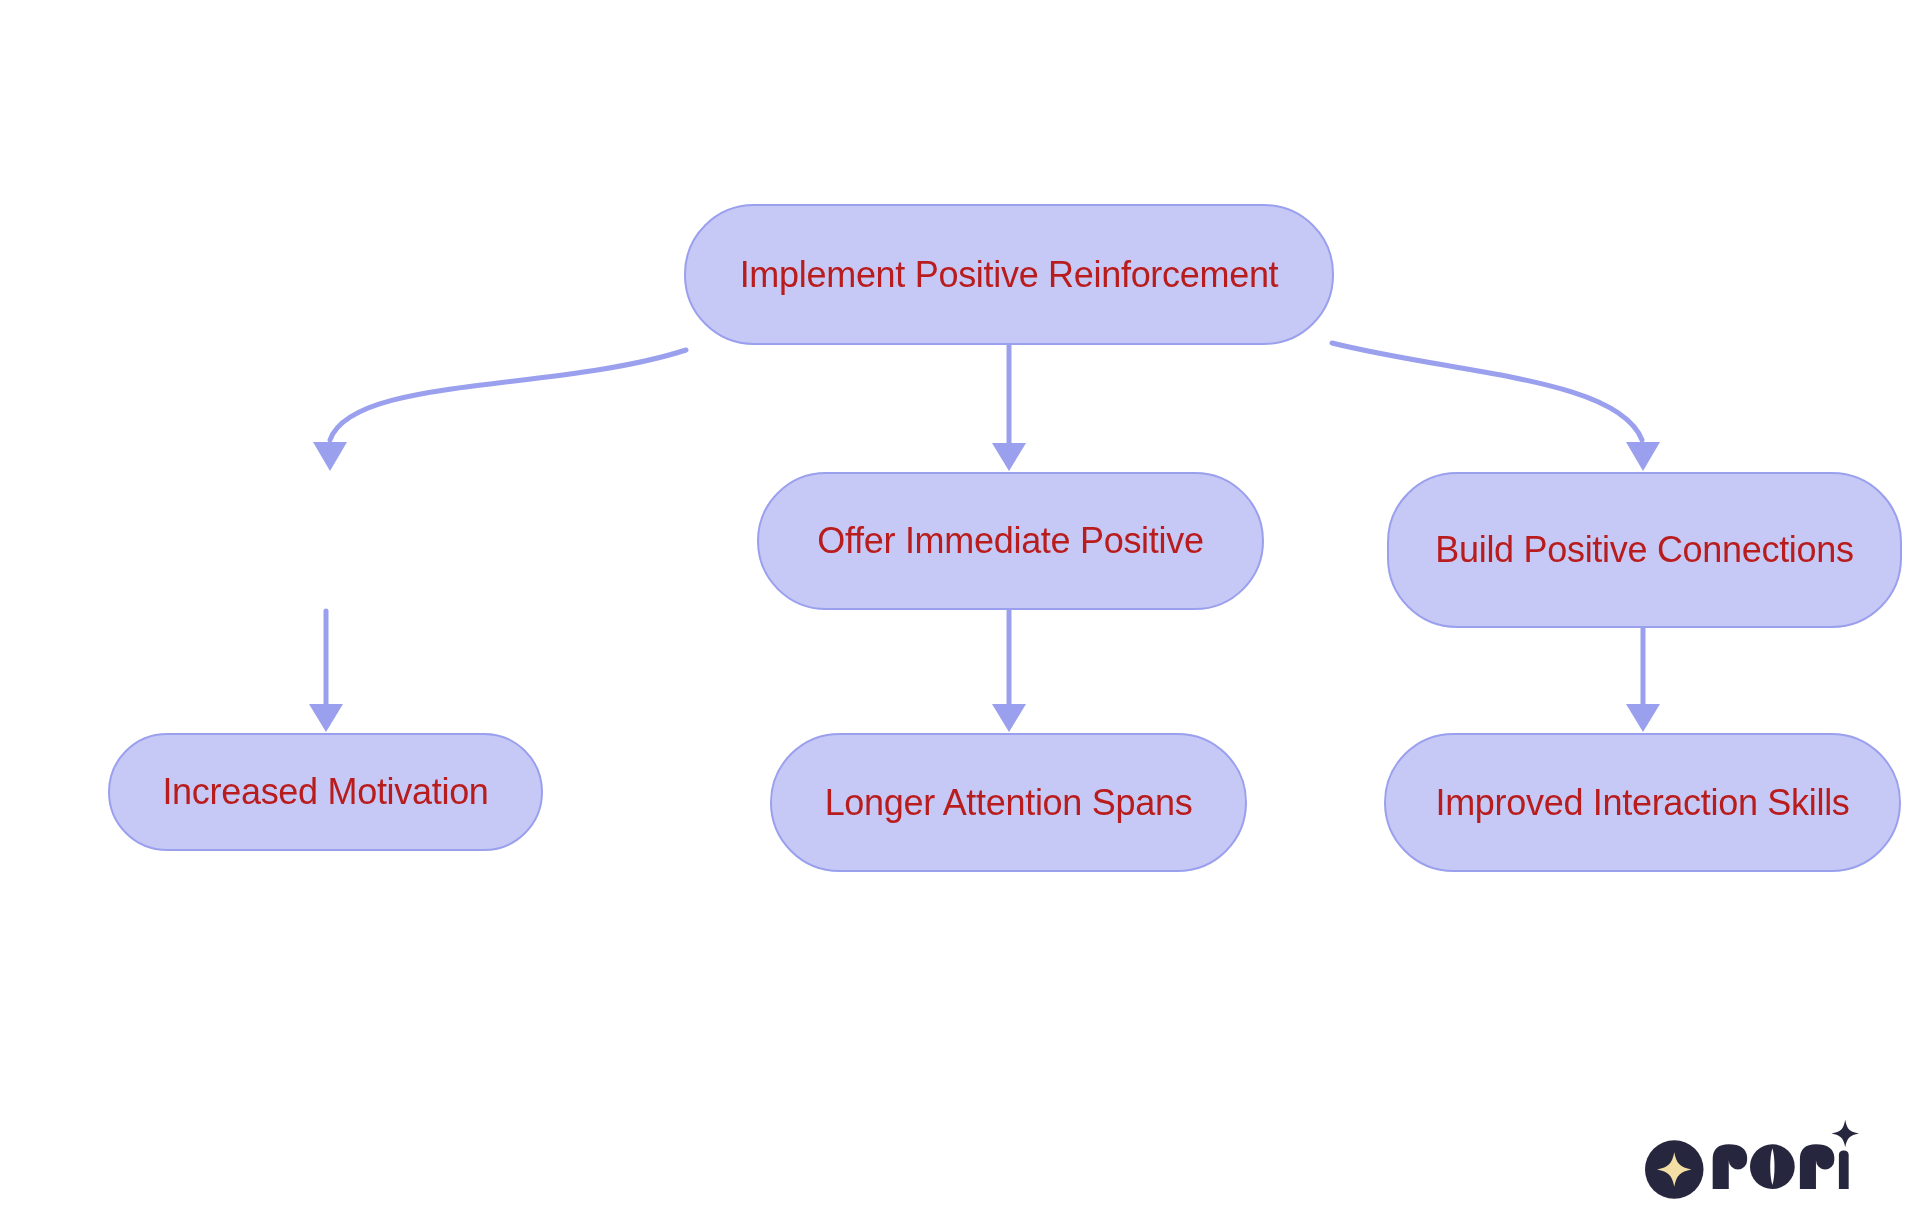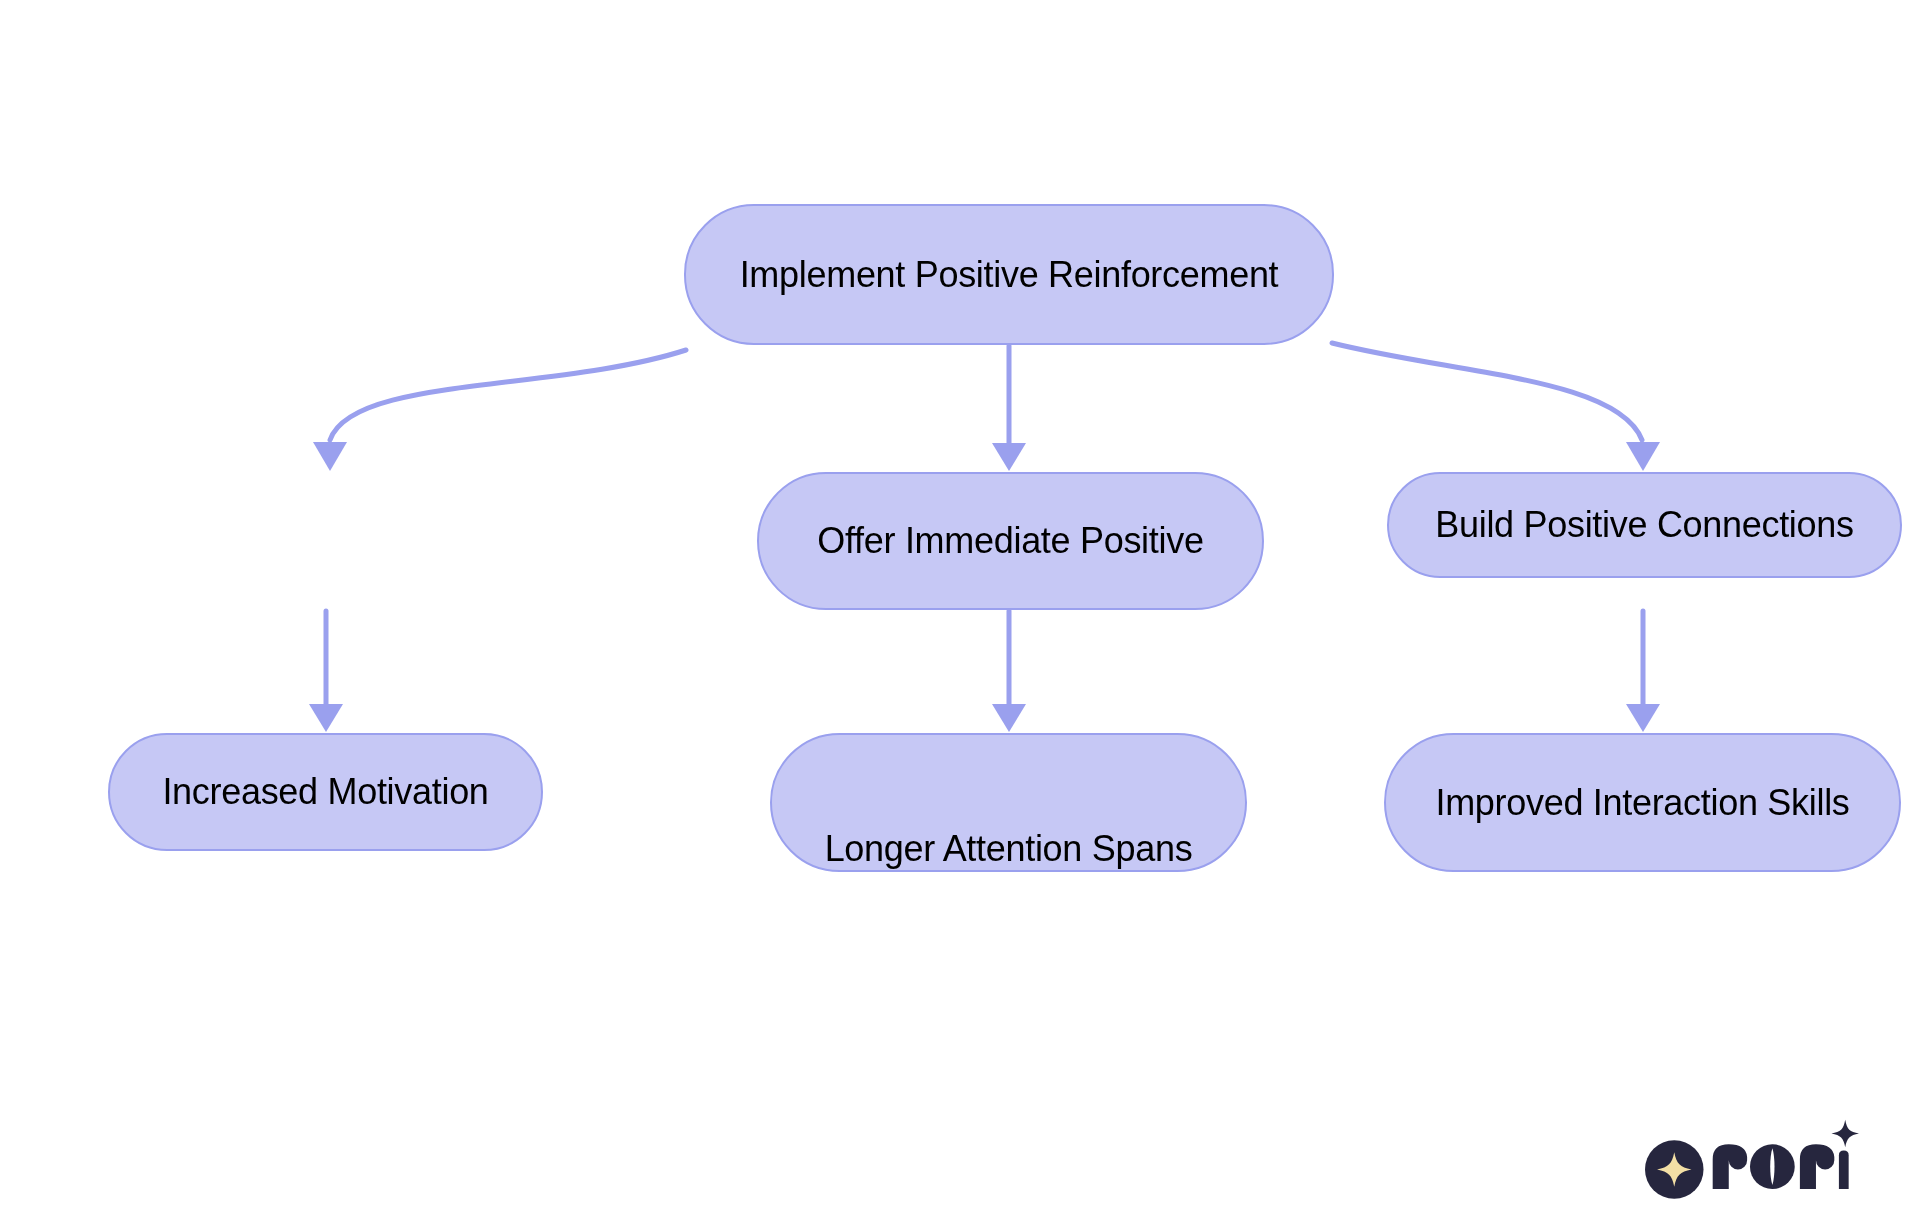--- a/index.html
+++ b/index.html
@@ -28,34 +28,34 @@
     stroke:none;
   }
   .node{
     position:absolute;
     display:flex;
     align-items:center;
     justify-content:center;
     background:#C6C8F5;
     border:2px solid #9AA0EE;
     border-radius:70px;
-    color:#000000;
+    color:#b91c1c;
     font-size:36px;
     font-weight:400;
     letter-spacing:-0.3px;
     text-align:center;
     white-space:nowrap;
     box-sizing:border-box;
   }
   #node-root       {left:684px; top:204px; width:650px; height:141px;}
   #node-mid-left   {left:18px;  top:472px; width:622px; height:138px;}
   #node-mid-center {left:757px; top:472px; width:507px; height:138px;}
-  #node-mid-right  {left:1387px;top:472px; width:515px; height:106px;}
+  #node-mid-right  {left:1387px;top:472px; width:515px; height:156px;}
   #node-leaf-left  {left:108px; top:733px; width:435px; height:118px;}
-  #node-leaf-center{left:770px; top:733px; width:477px; height:139px;align-items:flex-end;}
+  #node-leaf-center{left:770px; top:733px; width:477px; height:139px;}
   #node-leaf-right {left:1384px;top:733px; width:517px; height:139px;}
   .logo{
     position:absolute;
     left:1645px;
     top:1114px;
     width:218px;
     height:87px;
   }
   .logo-navy{fill:#26263E;}
   .logo-cream{fill:#F3DFA5;}

